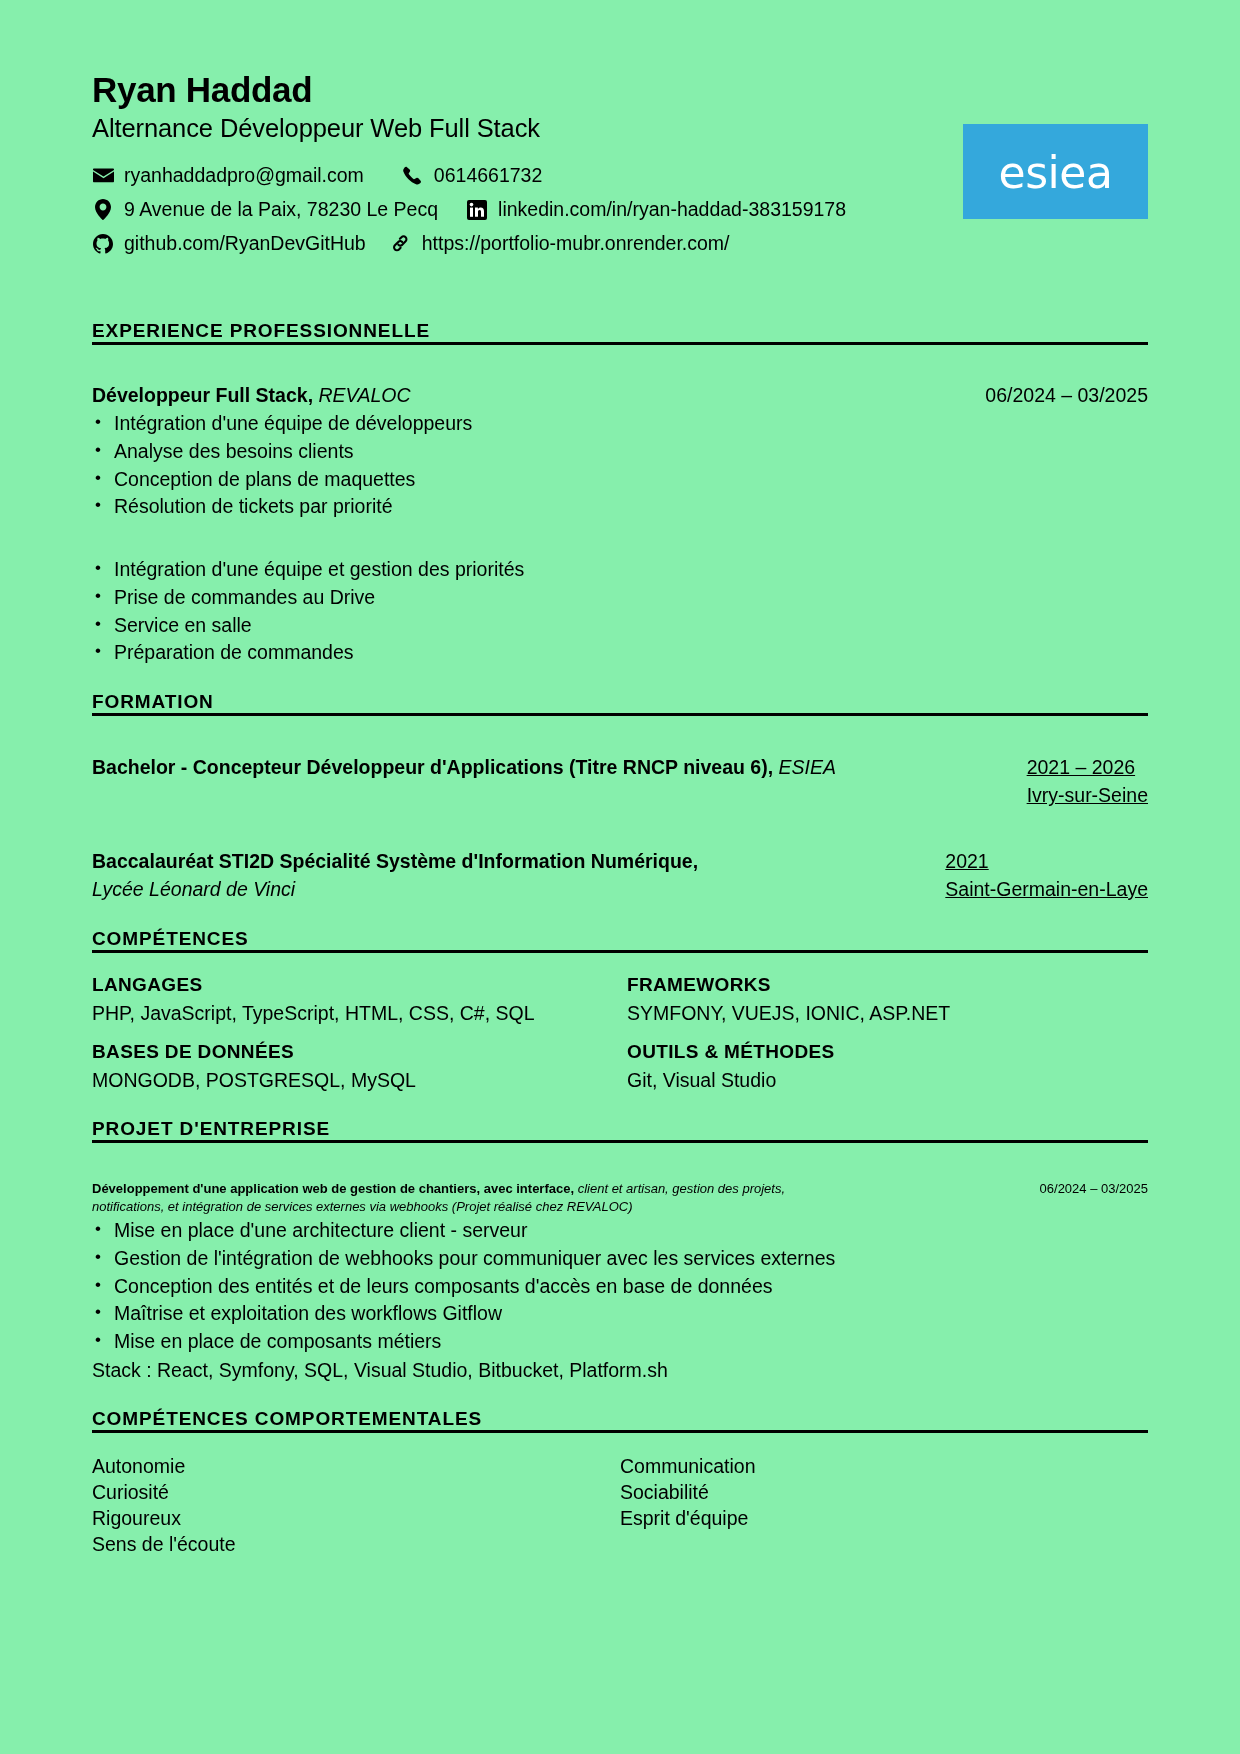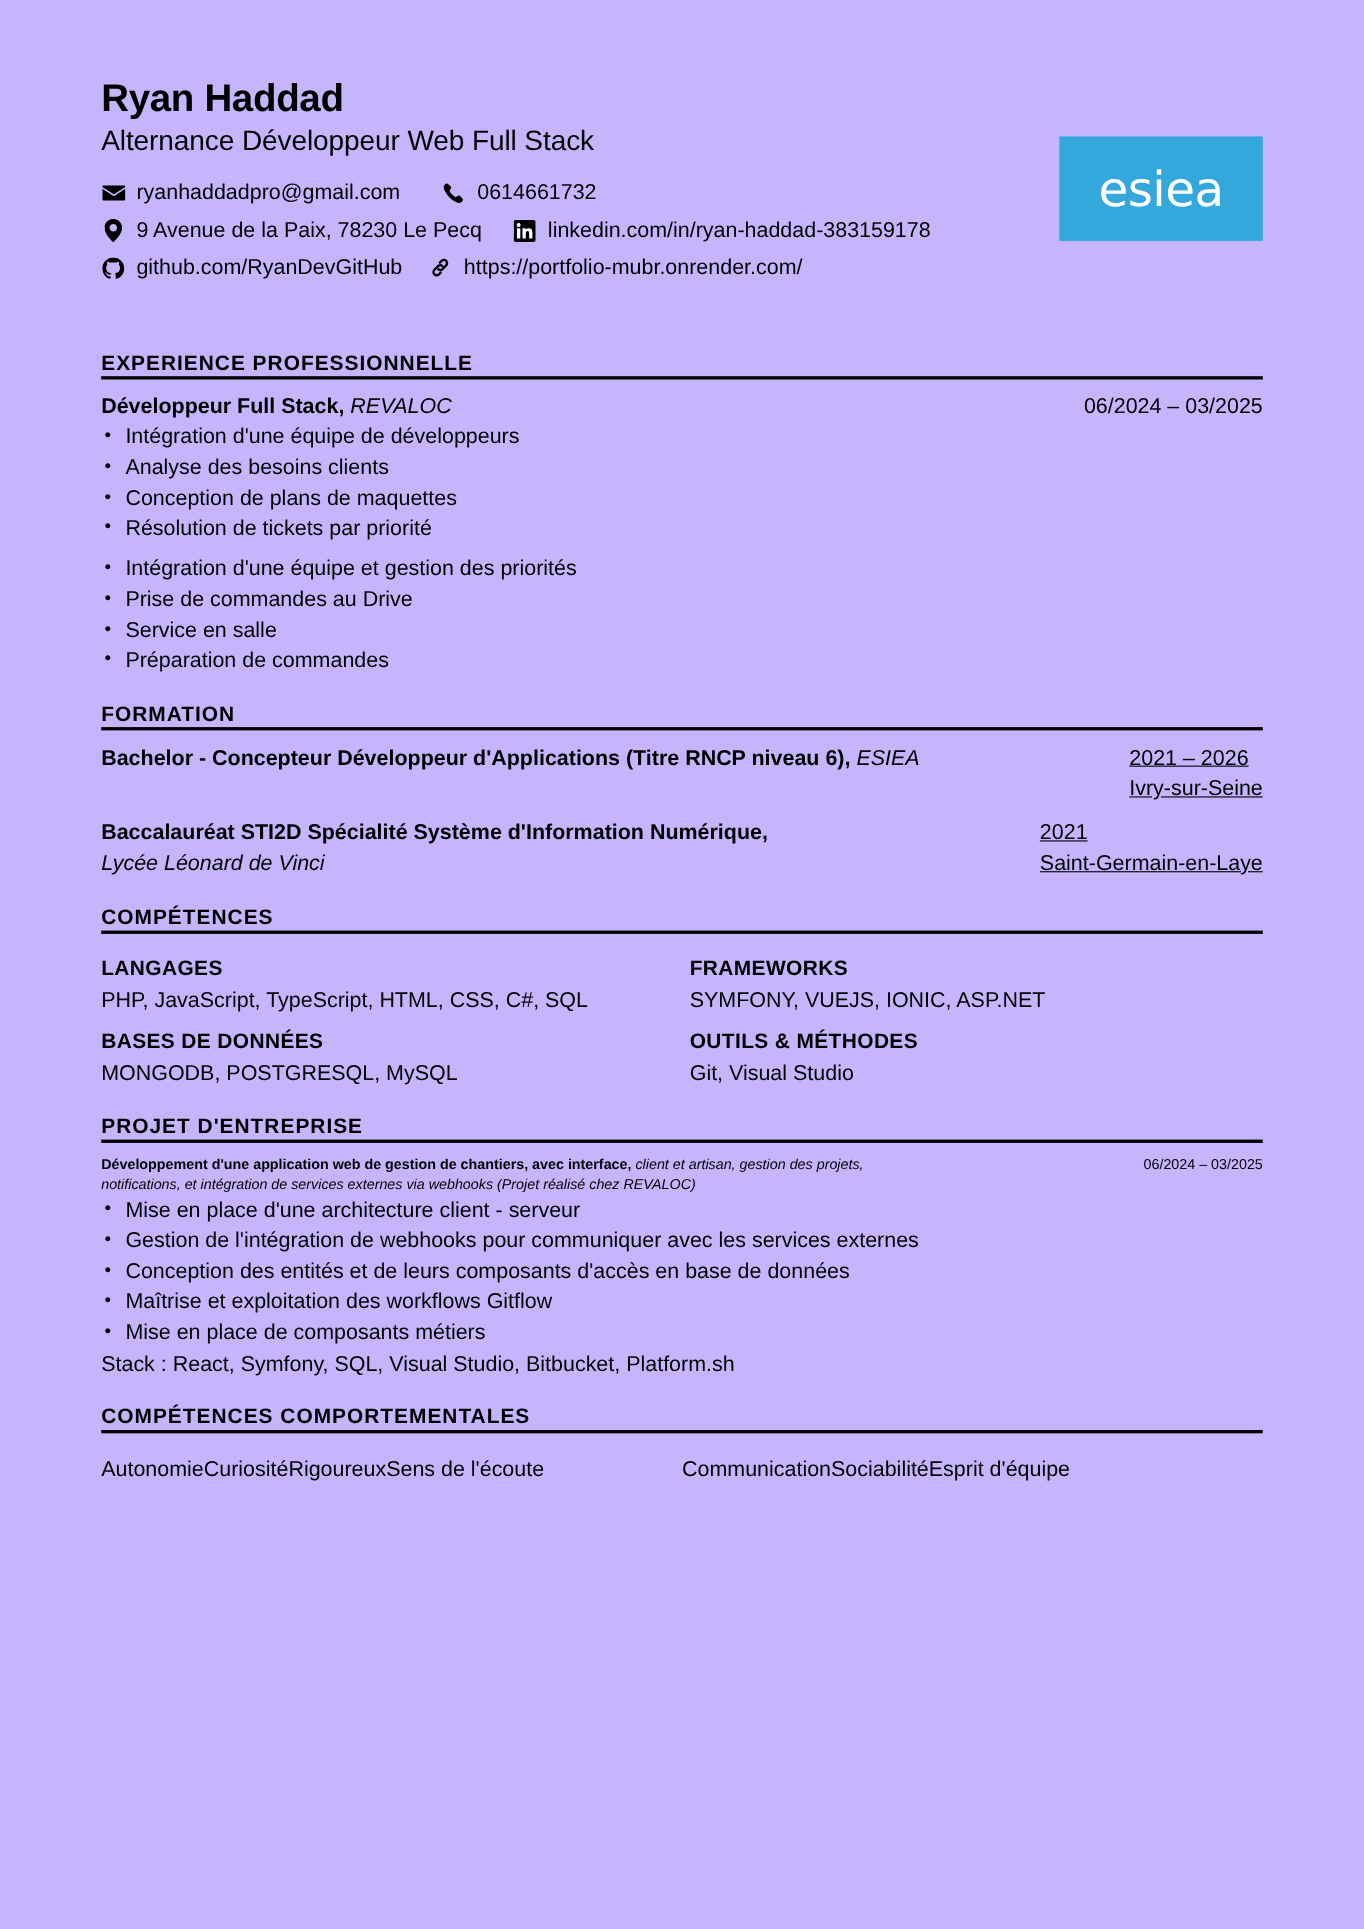--- a/index.html
+++ b/index.html
@@ -13,21 +13,21 @@
     font-family: "Liberation Sans", sans-serif;
     color: #000000;
     -webkit-font-smoothing: antialiased;
   }
   .page {
     position: relative;
     width: 1240px;
     height: 1754px;
     box-sizing: border-box;
     padding: 70px 92px 0 92px;
-    background: #c4b5fd;
+    background: #86efac;
   }
 
   
   .header {
     position: relative;
     min-height: 225px;
   }
   .name {
     font-size: 35px;
     font-weight: bold;
@@ -102,21 +102,21 @@
     letter-spacing: 0.9px;
     line-height: 1.1;
     padding-bottom: 0;
   }
   .rule {
     height: 3px;
     background: #000000;
     width: 100%;
   }
 
-  .entry { margin-top: 11px; }
+  .entry { margin-top: 37px; }
   .entry-head {
     display: flex;
     justify-content: space-between;
     align-items: flex-start;
     font-size: 19.5px;
     line-height: 1.35;
   }
   .entry-title { font-weight: bold; }
   .entry-org {
     font-style: italic;
@@ -208,21 +208,21 @@
   }
 
   
   .soft-grid {
     display: grid;
     grid-template-columns: 1fr 1fr;
     margin-top: 20px;
   }
   .soft-col {
     display: flex;
-    flex-direction: row;
+    flex-direction: column;
   }
   .soft-item {
     font-size: 19.5px;
     line-height: 1.34;
   }
 </style>
 </head>
 <body>
 
 <div class="page">

